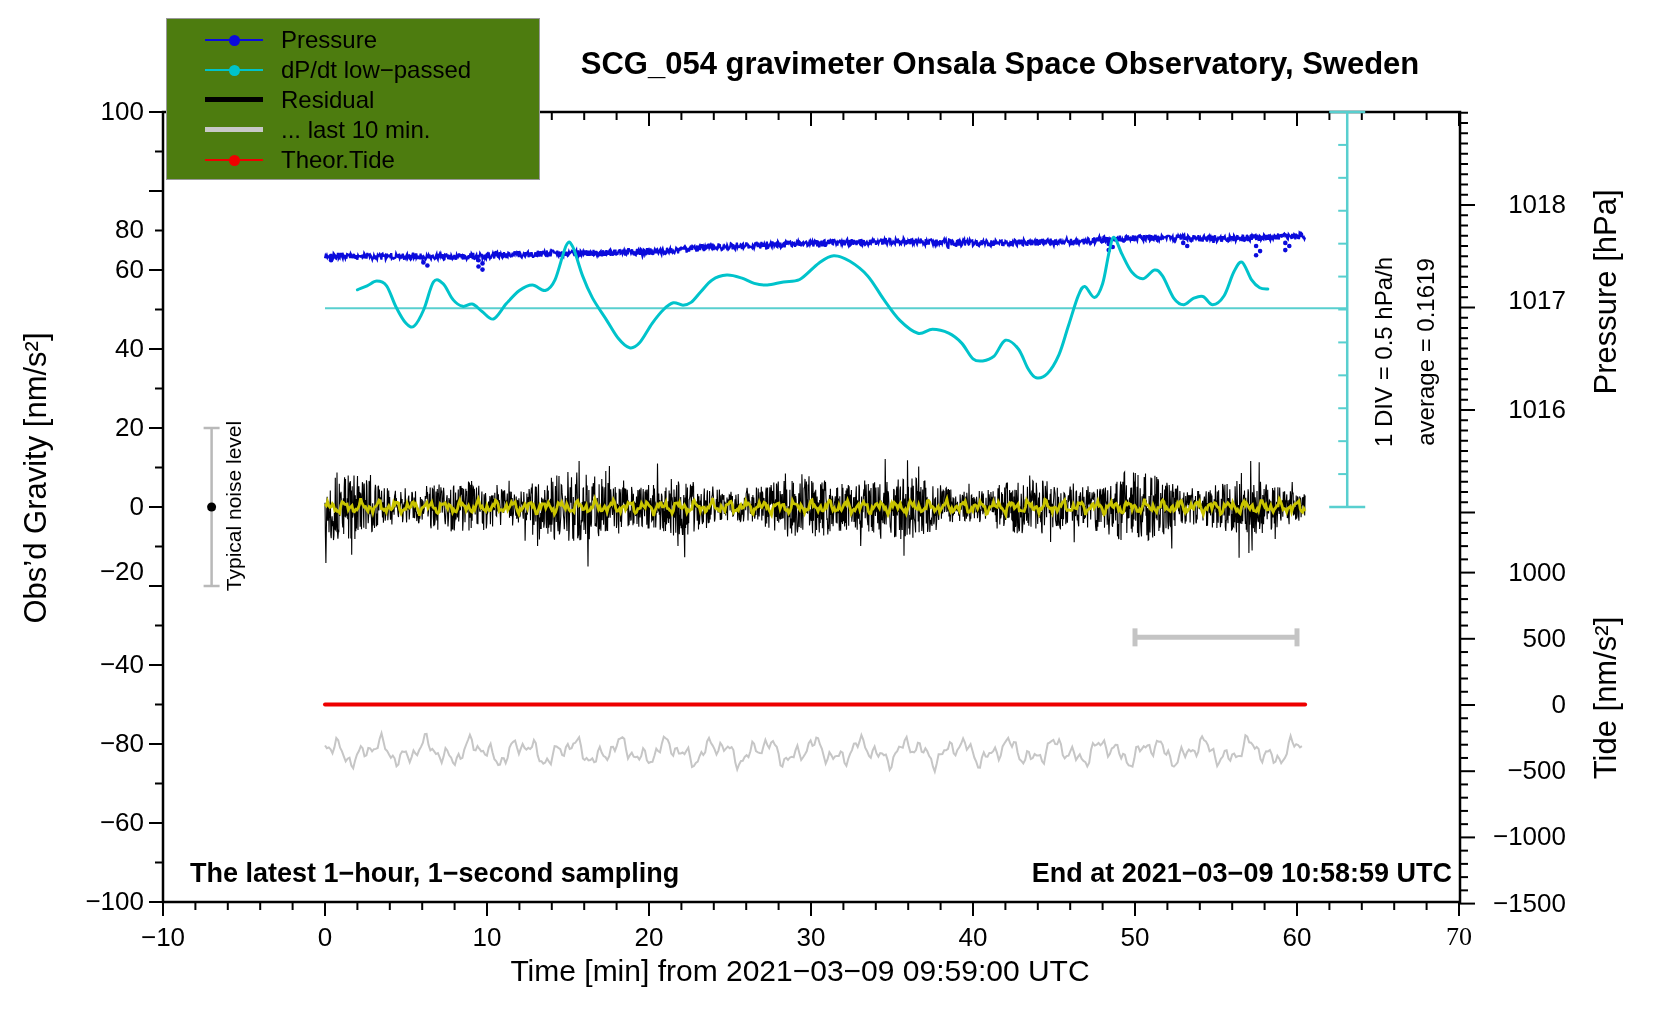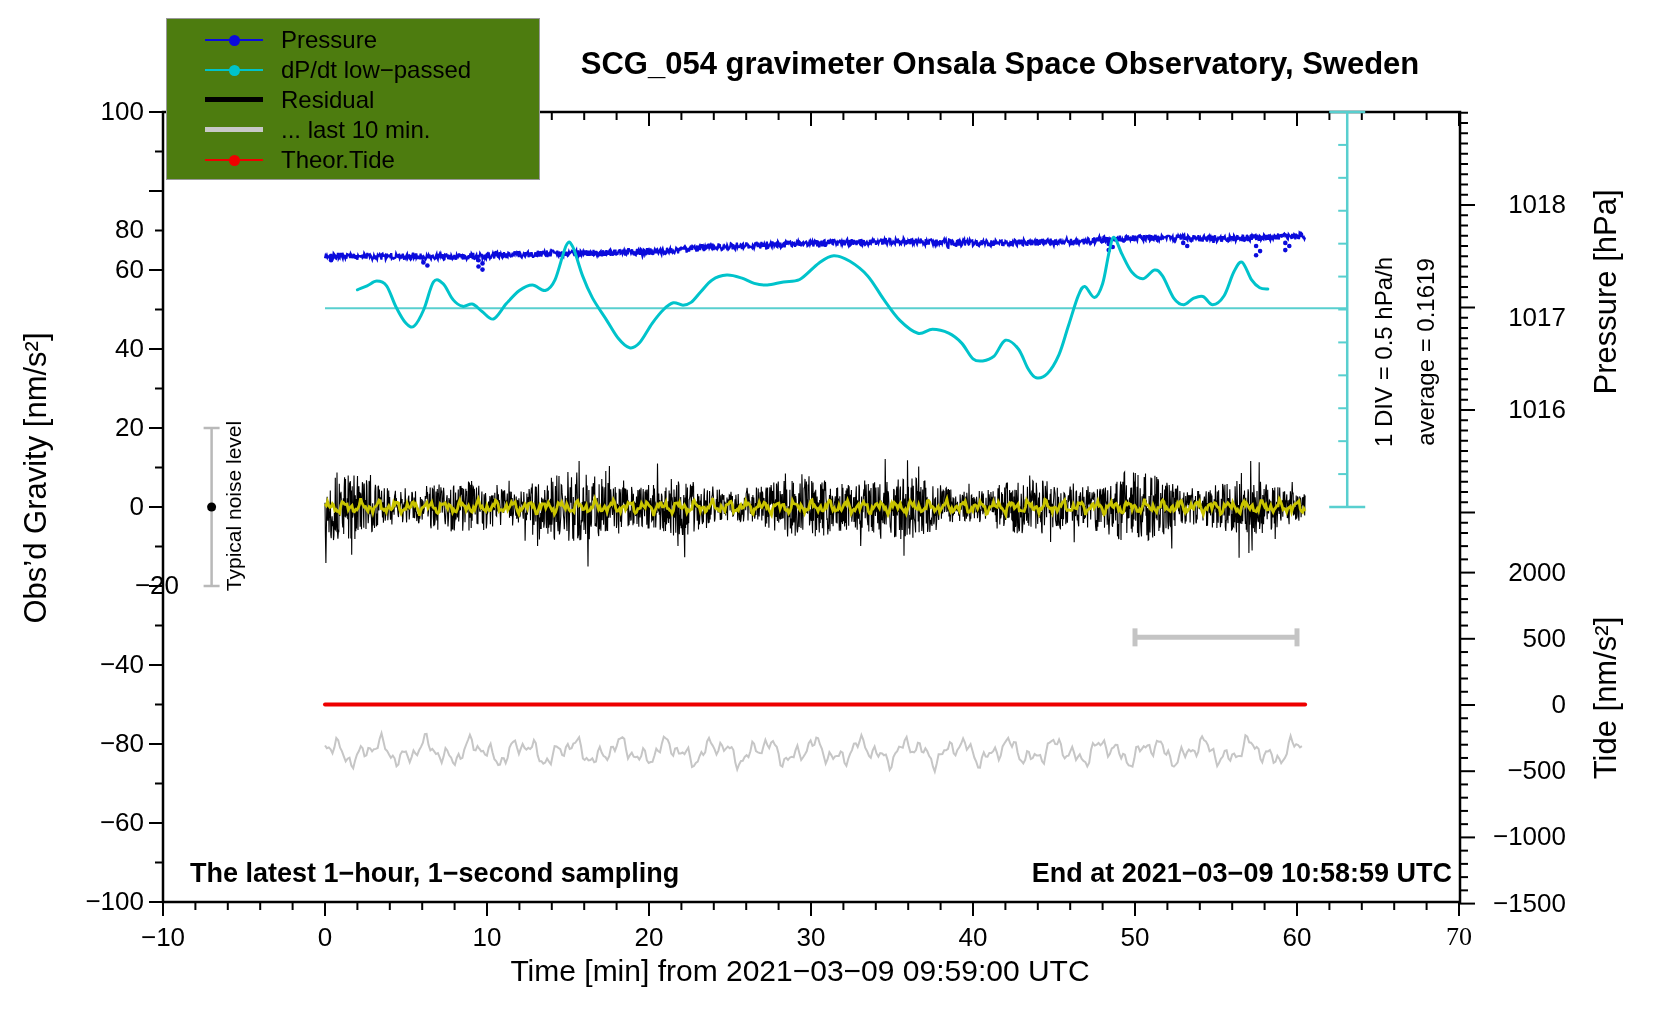--- a/index.html
+++ b/index.html
@@ -270,31 +270,31 @@
       <div class="ticklabel xlab" style="left: 649px; top: 922px;">20</div>
       <div class="ticklabel xlab" style="left: 811px; top: 922px;">30</div>
       <div class="ticklabel xlab" style="left: 973px; top: 922px;">40</div>
       <div class="ticklabel xlab" style="left: 1135px; top: 922px;">50</div>
       <div class="ticklabel xlab" style="left: 1297px; top: 922px;">60</div>
       <div class="ticklabel xlab" style="left: 1459px; top: 922px; font-family: Liberation Serif, serif;">70</div>
       <div class="ticklabel ylab" style="left: 44px; top: 886px;">−100</div>
       <div class="ticklabel ylab" style="left: 44px; top: 807px;">−60</div>
       <div class="ticklabel ylab" style="left: 44px; top: 728px;">−80</div>
       <div class="ticklabel ylab" style="left: 44px; top: 649px;">−40</div>
-      <div class="ticklabel ylab" style="left: 44px; top: 570px; margin-left: 35px;">−20</div>
+      <div class="ticklabel ylab" style="left: 44px; top: 556px;">−20</div>
       <div class="ticklabel ylab" style="left: 44px; top: 491px;">0</div>
       <div class="ticklabel ylab" style="left: 44px; top: 412px;">20</div>
       <div class="ticklabel ylab" style="left: 44px; top: 333px;">40</div>
       <div class="ticklabel ylab" style="left: 44px; top: 254px;">60</div>
       <div class="ticklabel ylab" style="left: 44px; top: 175px; margin-top: 39px;">80</div>
       <div class="ticklabel ylab" style="left: 44px; top: 96px;">100</div>
       <div class="ticklabel rlab" style="left: 1474px; top: 189px;">1018</div>
-      <div class="ticklabel rlab" style="left: 1474px; top: 302px;">1017</div>
+      <div class="ticklabel rlab" style="left: 1474px; top: 285px;">1017</div>
       <div class="ticklabel rlab" style="left: 1474px; top: 394px;">1016</div>
-      <div class="ticklabel rlab" style="left: 1474px; top: 556.6px;">2000</div>
+      <div class="ticklabel rlab" style="left: 1474px; top: 556.6px;">1000</div>
       <div class="ticklabel rlab" style="left: 1474px; top: 622.8px;">500</div>
       <div class="ticklabel rlab" style="left: 1474px; top: 689px;">0</div>
       <div class="ticklabel rlab" style="left: 1474px; top: 755.2px;">−500</div>
       <div class="ticklabel rlab" style="left: 1474px; top: 821.4px;">−1000</div>
       <div class="ticklabel rlab" style="left: 1474px; top: 887.6px;">−1500</div>
     </div>
 
   <div class="chart-title">SCG_054 gravimeter Onsala Space Observatory, Sweden</div>
 
   <div class="vtext axtitle" style="left:36px;top:478px;">Obs’d Gravity [nm/s²]</div>

